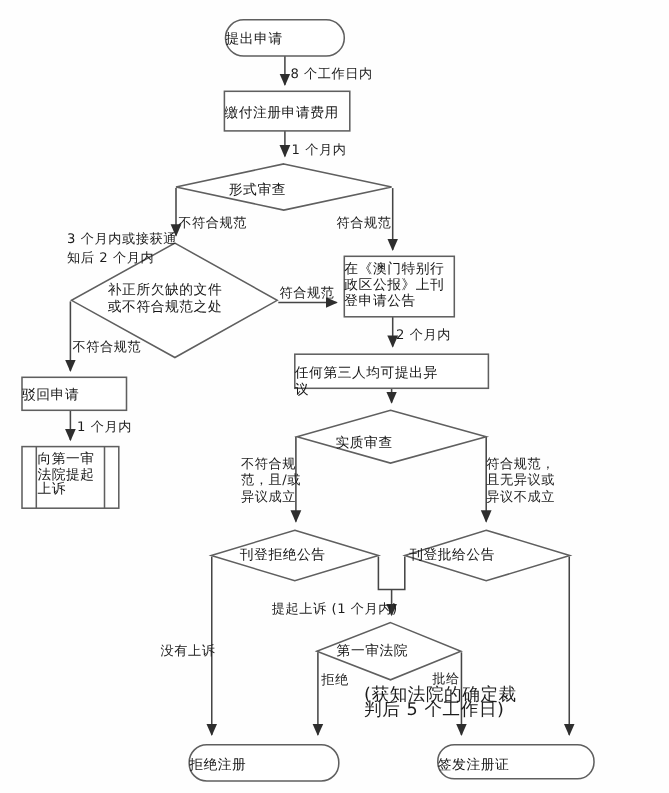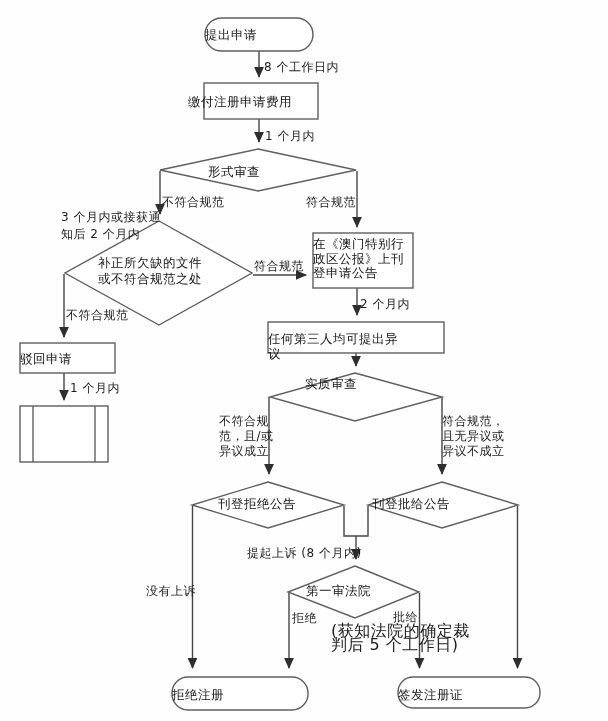--- a/index.html
+++ b/index.html
@@ -61,30 +61,33 @@
       <polygon points="355,373 442,397 355,421 270,397"></polygon>
       <polygon points="268,482 344,505 268,528 192,505"></polygon>
       <polygon points="442,482 518,505 442,528 368,505"></polygon>
       <polygon points="355,566 419,592 355,618 288,592"></polygon>
       <rect x="172" y="677" width="136" height="33" rx="16"></rect>
       <rect x="398" y="677" width="142" height="31" rx="15"></rect>
     </g>
   </svg>
 
   <div class="t c node" style="left:205px;top:27px;width:108px;">提出申请</div>
-  <div class="t c node" style="left:188px;top:94px;width:123px;">缴付注册申请费用</div>
+  <div class="t c node" style="left:204px;top:94px;width:123px;">缴付注册申请费用</div>
   <div class="t c node" style="left:208px;top:164px;width:100px;">形式审查</div>
   <div class="t c node" style="left:98px;top:255px;width:121px;line-height:16px;">补正所欠缺的文件
 或不符合规范之处</div>
   <div class="t c node" style="left:313px;top:237px;width:100px;line-height:14.5px;">在《澳门特别行
 政区公报》上刊
 登申请公告</div>
   <div class="t c node" style="left:20px;top:351px;width:95px;">驳回申请</div>
+  <div class="t c node" style="left:34px;top:410px;width:60px;line-height:13.5px;">向第一审
+法院提起
+上诉</div>
   <div class="t c node" style="left:268px;top:331px;width:140px;">任何第三人均可提出异议</div>
-  <div class="t c node" style="left:305px;top:376px;width:100px;">实质审查</div>
+  <div class="t c node" style="left:305px;top:394px;width:100px;">实质审查</div>
   <div class="t c node" style="left:218px;top:496px;width:100px;">刊登拒绝公告</div>
   <div class="t c node" style="left:372px;top:496px;width:100px;">刊登批给公告</div>
   <div class="t c node" style="left:306px;top:583px;width:100px;">第一审法院</div>
   <div class="t c node" style="left:172px;top:687px;width:136px;">拒绝注册</div>
   <div class="t c node" style="left:398px;top:687px;width:142px;">签发注册证</div>
 
   <div class="t" style="left:264px;top:60px;">8 个工作日内</div>
   <div class="t" style="left:265px;top:129px;">1 个月内</div>
   <div class="t" style="left:162px;top:195px;">不符合规范</div>
   <div class="t" style="left:306px;top:195px;">符合规范</div>
@@ -93,20 +96,20 @@
   <div class="t" style="left:254px;top:259px;">符合规范</div>
   <div class="t" style="left:66px;top:308px;">不符合规范</div>
   <div class="t" style="left:70px;top:381px;">1 个月内</div>
   <div class="t" style="left:360px;top:297px;">2 个月内</div>
   <div class="t" style="left:219px;top:414px;">不符合规
 范，且/或
 异议成立</div>
   <div class="t" style="left:442px;top:414px;">符合规范，
 且无异议或
 异议不成立</div>
-  <div class="t" style="left:247px;top:546px;">提起上诉 (8 个月内)</div>
+  <div class="t" style="left:247px;top:546px;">提起上诉 (1 个月内)</div>
   <div class="t" style="left:146px;top:584px;">没有上诉</div>
   <div class="t" style="left:292px;top:611px;">拒绝</div>
   <div class="t" style="left:393px;top:610px;">批给</div>
   <div class="t" style="left:331px;top:624px;line-height:14px;font-size:16px;">(获知法院的确定裁
 判后 5 个工作日)</div>
 
 </div>
 
 </body></html>

